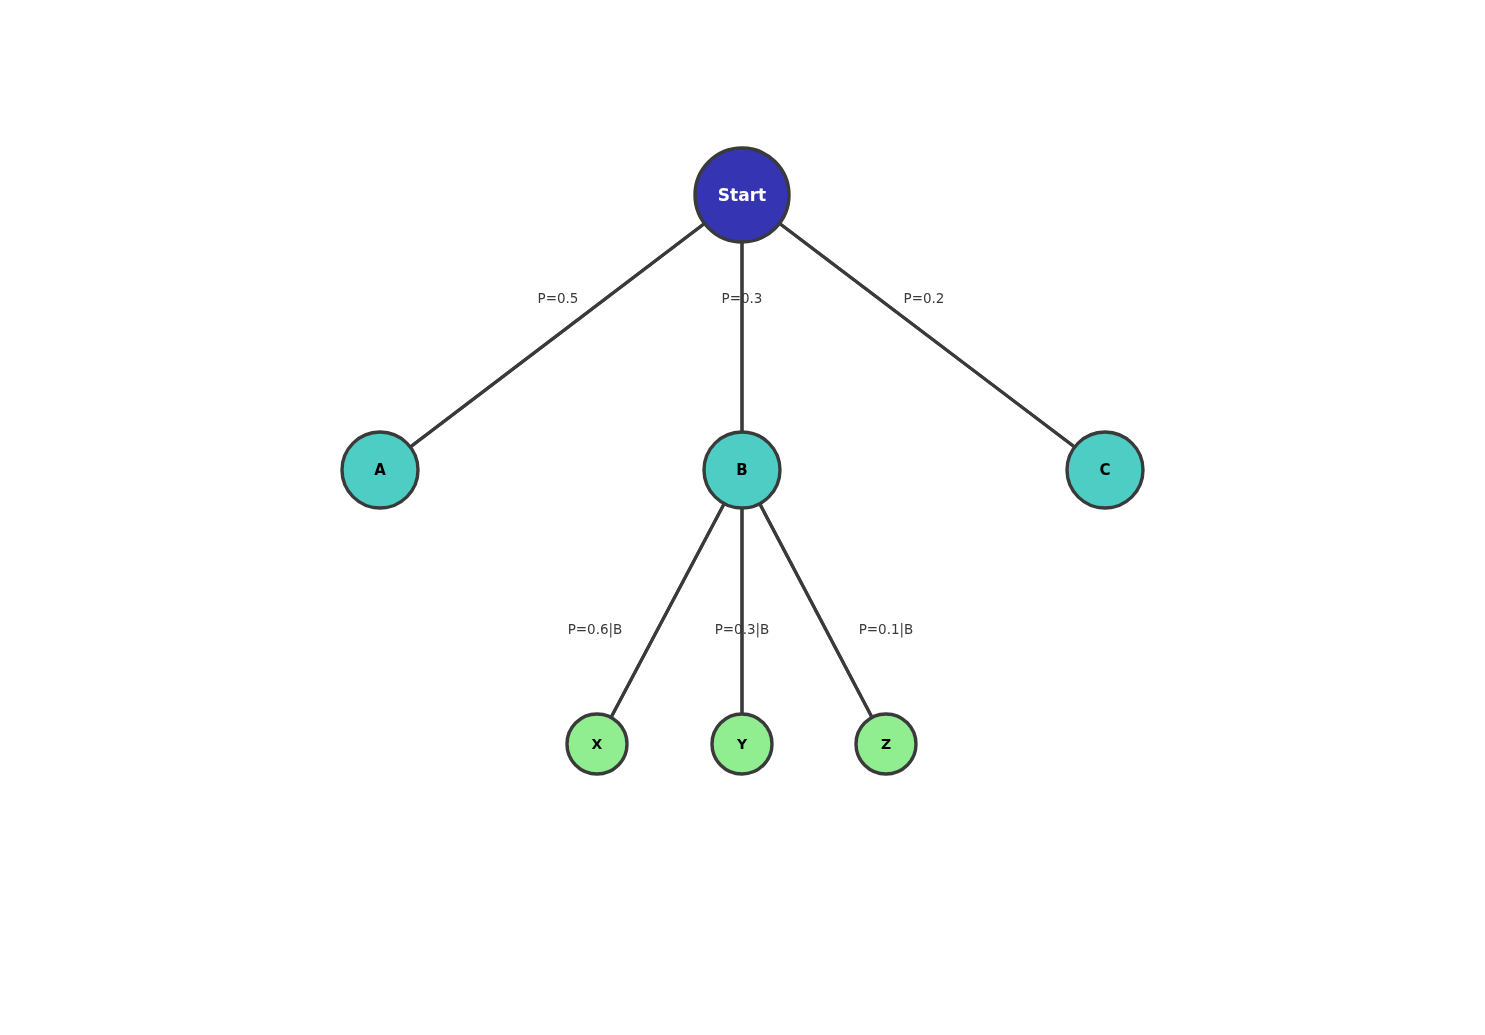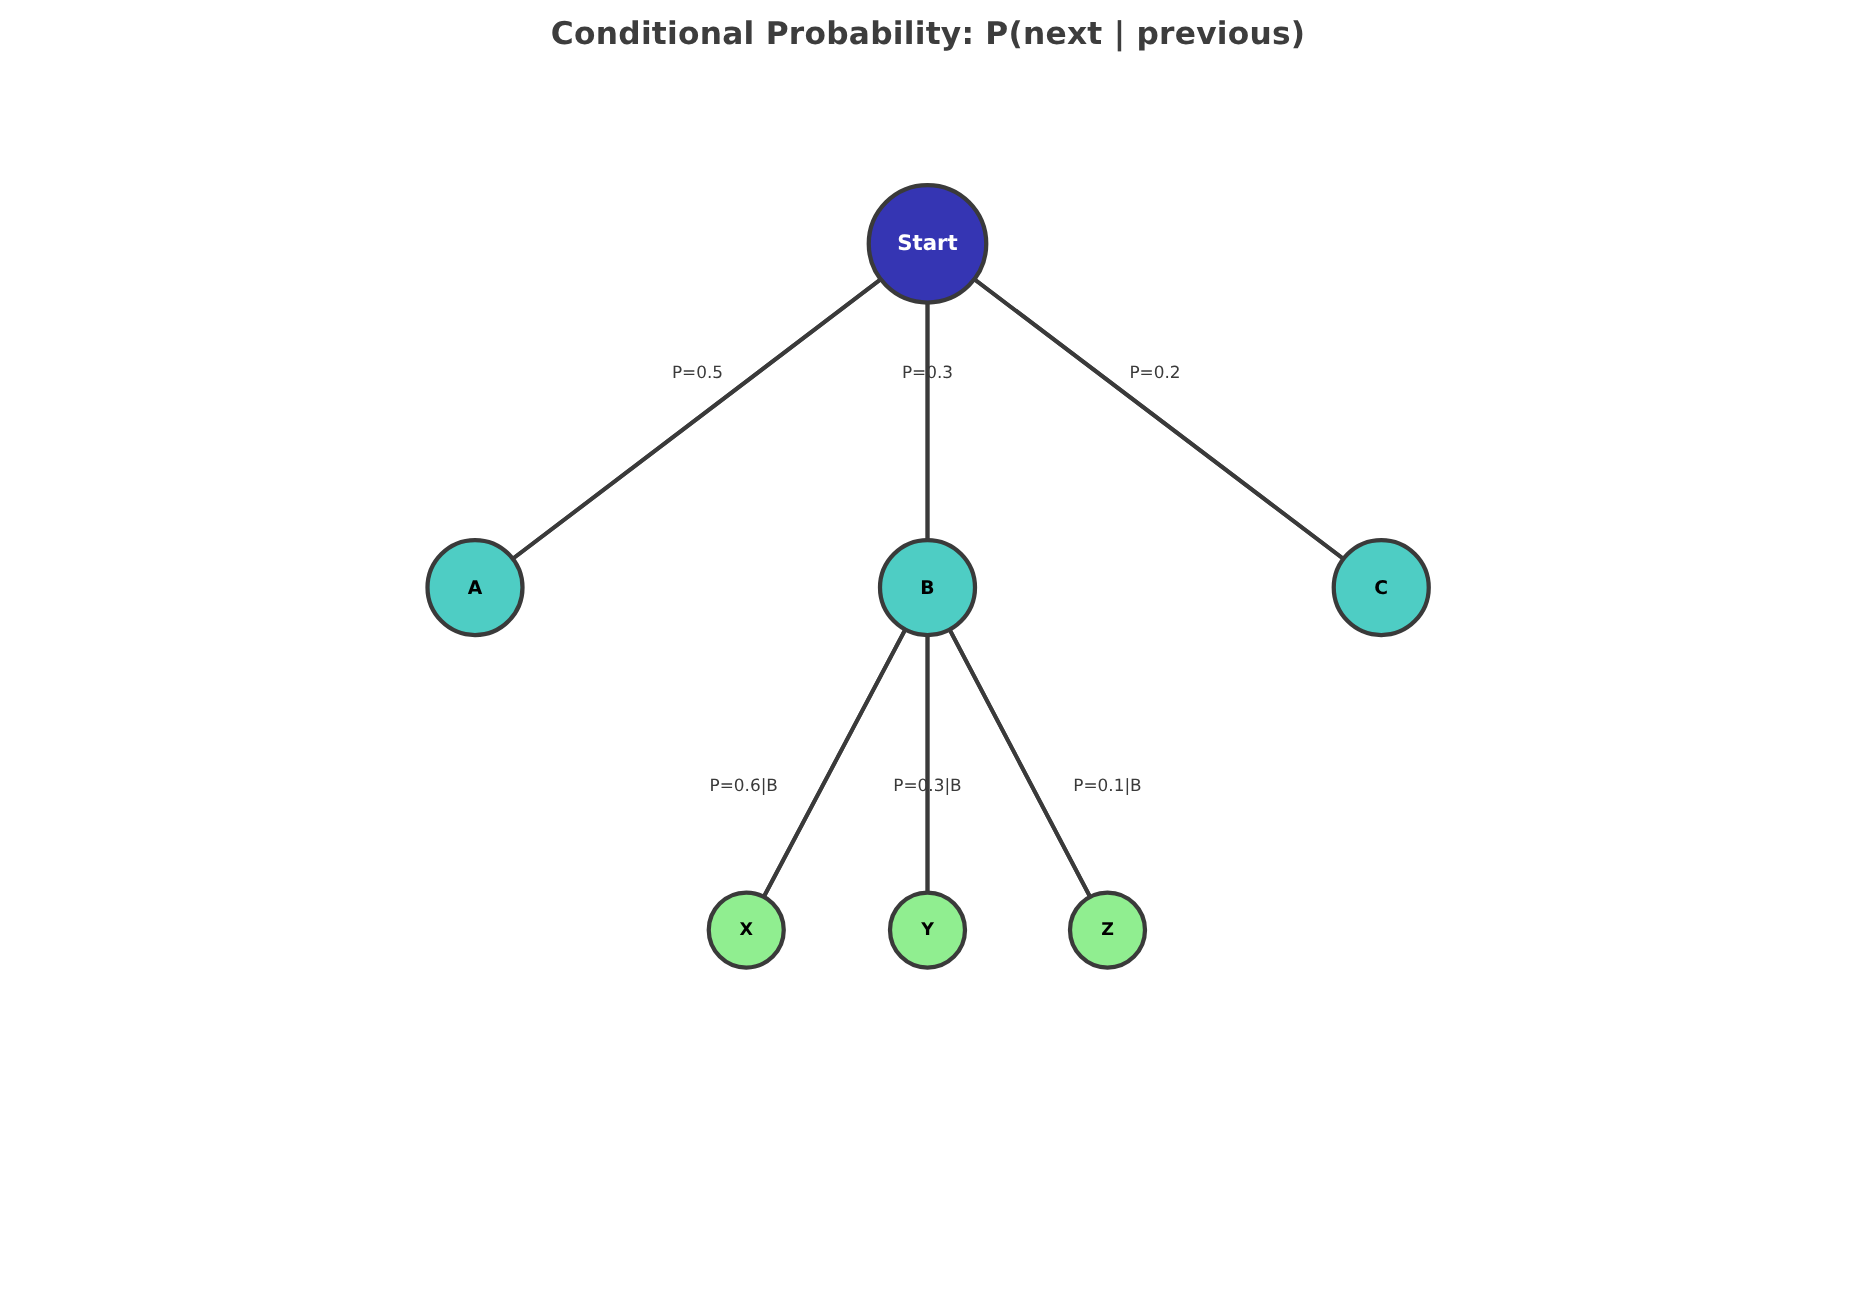--- a/index.html
+++ b/index.html
@@ -62,21 +62,20 @@
     fill: #3a3a3a;
     text-anchor: middle;
     dominant-baseline: central;
   }
 </style>
 </head>
 <body>
 
 <div id="canvas">
 
-  <div class="chart-title">Conditional Probability: P(next | previous)</div>
 
   <svg id="diagram-svg" viewBox="0 0 1485 1035">
     <defs>
       <marker id="arrowhead" markerWidth="9" markerHeight="9" refX="7.5" refY="3.2" orient="auto" markerUnits="strokeWidth">
         <path d="M0,0 L8,3.2 L0,6.4 L1.9,3.2 z" fill="#3a3a3a"></path>
       </marker>
     </defs>
     <g id="edges-layer">
         <line x1="380" y1="470" x2="742" y2="195" class="edge-line" marker-end="url(#arrowhead)"></line>
         <line x1="742" y1="195" x2="380" y2="470" class="edge-line" marker-end="url(#arrowhead)"></line>

